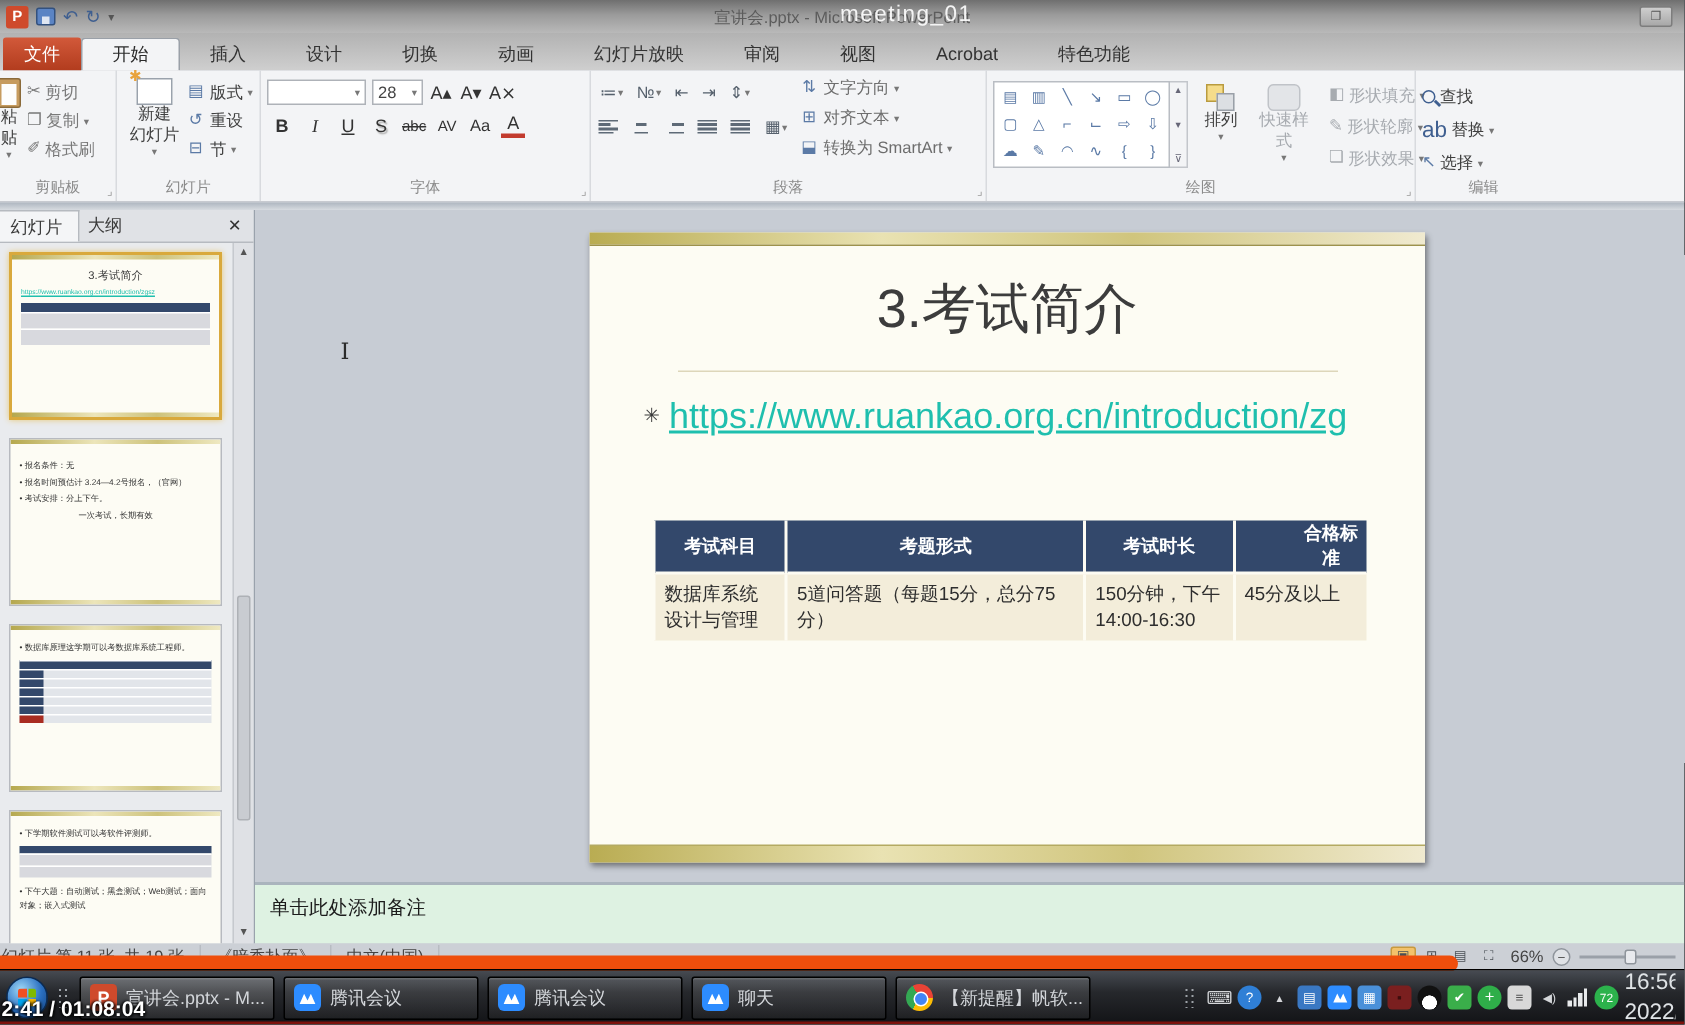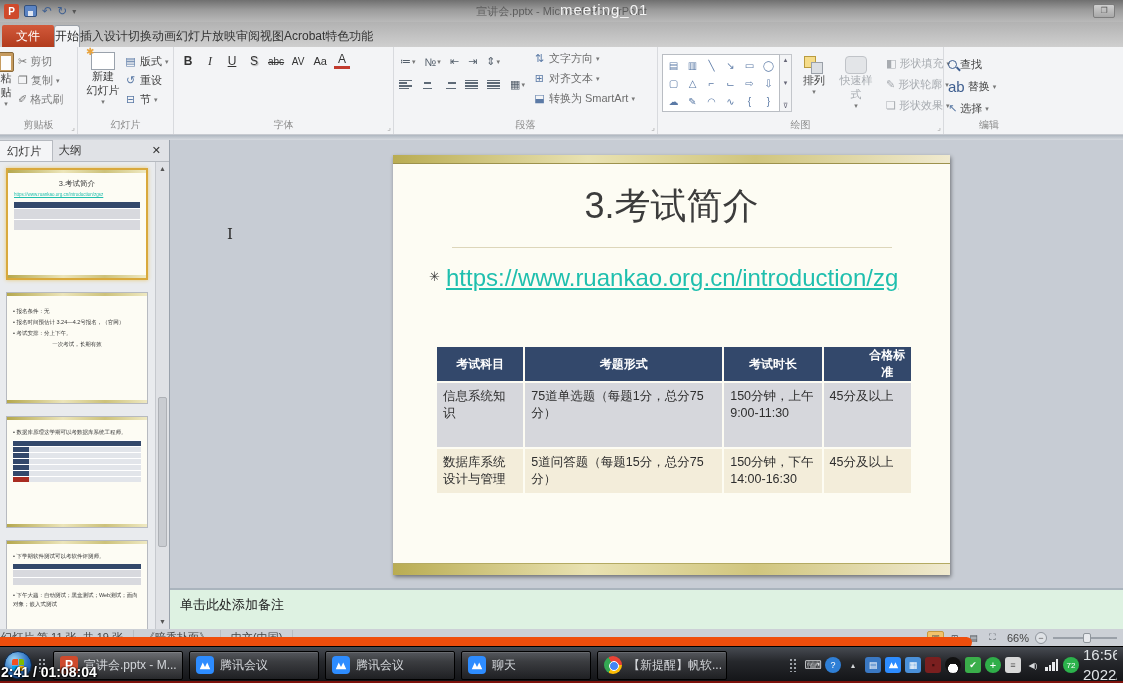--- a/index.html
+++ b/index.html
@@ -19,21 +19,21 @@
   .win-title{position:absolute;left:0;right:0;text-align:center;font-size:11px;color:#5c5c5c;pointer-events:none;}
   .watermark{position:absolute;left:560px;top:1px;font-size:15px;color:rgba(255,255,255,.9);letter-spacing:1px;}
   .win-btn{position:absolute;right:8px;top:4px;width:22px;height:14px;border:1px solid #7d7d7d;
     background:linear-gradient(#cfcfcf,#a8a8a8);color:#555;font-size:8px;text-align:center;line-height:12px;border-radius:2px;}
 
   
   .tabrow{position:absolute;left:0;top:22px;width:1123px;height:25px;
     background:linear-gradient(180deg,#b2b2b2,#cfcfcf);display:flex;align-items:flex-end;}
   .tab-file{height:22px;padding:0 14px;background:linear-gradient(#d2593a,#b23c1e);color:#fff;
     font-size:12px;display:flex;align-items:center;border-radius:2px 2px 0 0;margin-left:2px;}
-  .tab{height:22px;padding:0 0;color:#333;font-size:12px;display:flex;align-items:center;}
+  .tab{height:22px;padding:0 20px;color:#333;font-size:12px;display:flex;align-items:center;}
   .tab.active{background:#f3f4f6;border:1px solid #9aa0a8;border-bottom:none;border-radius:3px 3px 0 0;color:#2b2b2b;}
 
   
   .ribbon{position:absolute;left:0;top:47px;width:1123px;height:88px;background:#f3f4f6;border-bottom:1px solid #c7cad0;display:flex;}
   .ribbon-sep{position:absolute;left:0;top:135px;width:1123px;height:5px;
     background:linear-gradient(180deg,#aeb6c0,#d7dbe0);}
   .group{position:relative;height:100%;border-right:1px solid #d8dade;padding:3px 4px 16px 4px;display:flex;}
   .group-label{position:absolute;bottom:2px;left:0;right:0;text-align:center;font-size:10px;color:#8a8a8a;}
   .launcher{position:absolute;right:2px;bottom:2px;font-size:8px;color:#9a9a9a;}
   .bigbtn{display:flex;flex-direction:column;align-items:center;justify-content:flex-start;padding:2px 3px;font-size:11px;color:#3f3f3f;text-align:center;line-height:1.25;}
@@ -255,20 +255,32 @@
             <span class="ico picon">⊟</span>
             <span>节</span>
             <span class="dd">▾</span>
           </div>
       </div>
       <div class="group-label">幻灯片</div>
     </div>
 
     <div class="group" style="width:220px;">
       <div style="display:flex;flex-direction:column;gap:6px;width:100%;padding-top:3px;">
+        <div style="display:flex;align-items:center;gap:4px;">
+          <div class="combo" style="width:66px;">
+              <span style="margin-left:auto;" class="dd">▾</span>
+            </div>
+          <div class="combo" style="width:34px;">
+              <span>28</span>
+              <span style="margin-left:auto;" class="dd">▾</span>
+            </div>
+          <span class="fbtn">A▴</span>
+          <span class="fbtn">A▾</span>
+          <span class="fbtn">A⨯</span>
+        </div>
         <div style="display:flex;align-items:center;gap:6px;padding-left:2px;">
           <span class="fbtn" style="font-weight:bold;">B</span>
           <span class="fbtn i">I</span>
           <span class="fbtn u">U</span>
           <span class="fbtn" style="text-shadow:1px 1px 1px #aaa;">S</span>
           <span class="fbtn strike">abc</span>
           <span class="fbtn" style="font-size:10px;">AV</span>
           <span class="fbtn" style="font-size:11px;">Aa</span>
           <span class="fbtn fcolor">A</span>
         </div>
@@ -521,26 +533,20 @@
         <span class="linktext">https://www.ruankao.org.cn/introduction/zg</span>
       </div>
       <table class="stable">
         <tbody>
             <tr>
           <th class="c1">考试科目</th>
           <th class="c2">考题形式</th>
           <th class="c3">考试时长</th>
           <th class="c4">合格标准</th>
         </tr>
-        <tr class="r1">
-          <td>信息系统知识</td>
-          <td>75道单选题（每题1分，总分75分）</td>
-          <td>150分钟，上午9:00-11:30</td>
-          <td>45分及以上</td>
-        </tr>
         <tr class="r2">
           <td>数据库系统设计与管理</td>
           <td>5道问答题（每题15分，总分75分）</td>
           <td>150分钟，下午14:00-16:30</td>
           <td>45分及以上</td>
         </tr>
       </tbody>
         </table>
       <span class="sgold bot"></span>
     </div>

